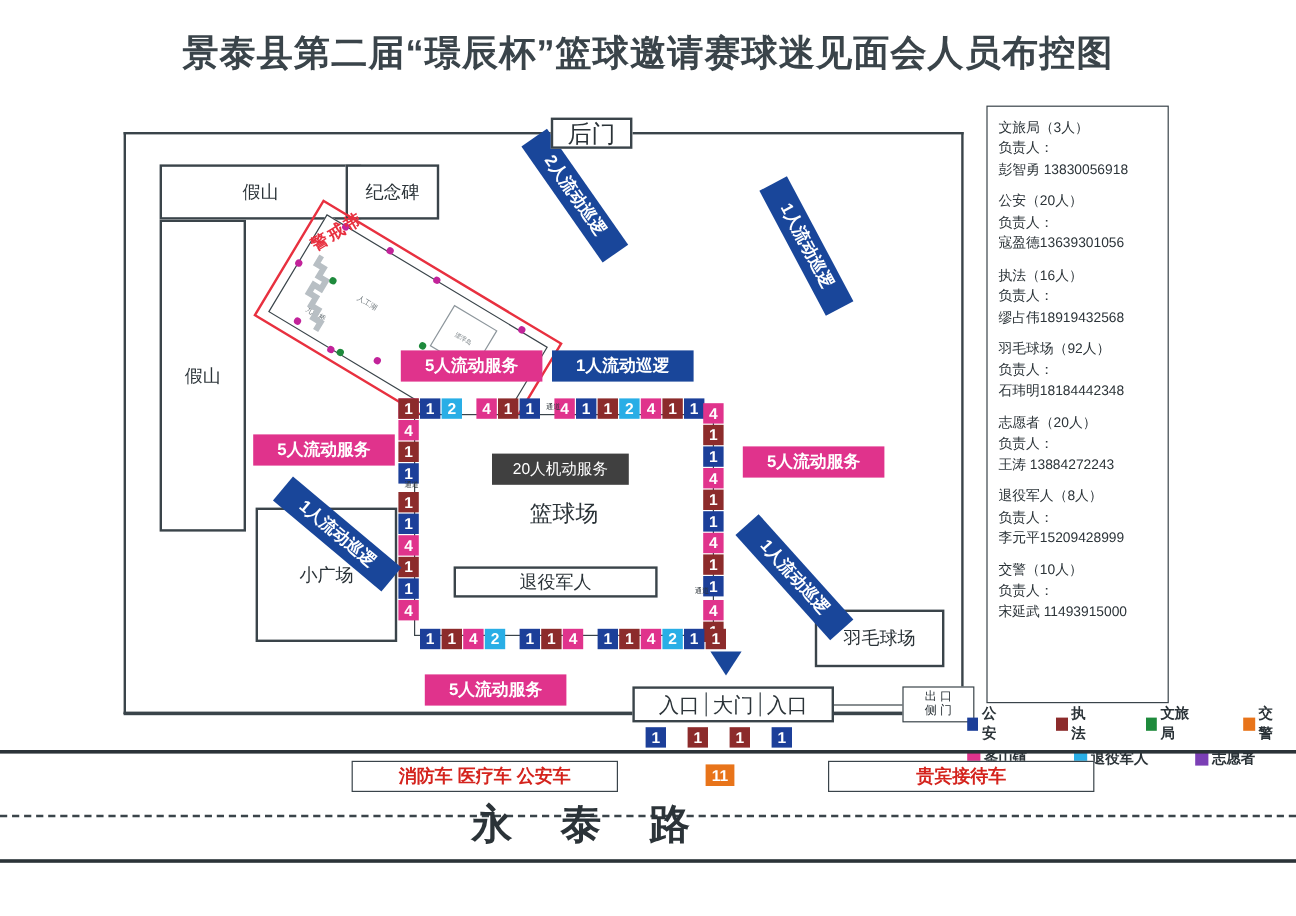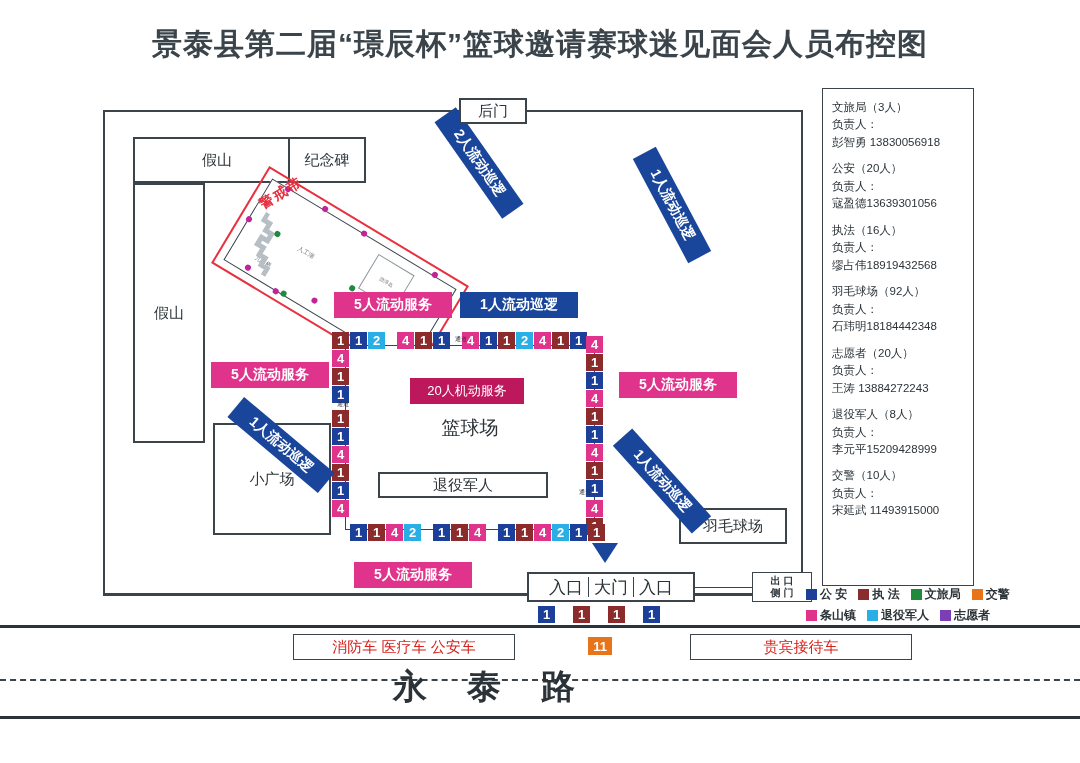--- a/index.html
+++ b/index.html
@@ -9,27 +9,27 @@
   
   #title{left:0;top:24px;width:1080px;text-align:center;font-size:30px;font-weight:bold;
          letter-spacing:1px;color:#3a444a;}
   
   #park{left:103px;top:110px;width:700px;height:485px;border:2px solid #3a444a;
         border-top:none;background:transparent;}
   #park-top-left{left:103px;top:110px;width:356px;height:0;border-top:2px solid #3a444a;}
   #park-top-right{left:527px;top:110px;width:276px;height:0;border-top:2px solid #3a444a;}
   .plainbox{border:2px solid #3a444a;background:#fff;display:flex;align-items:center;
             justify-content:center;font-size:15px;color:#2b3338;}
-  #backdoor{left:459px;top:98px;width:68px;height:26px;font-size:15px;z-index:5;text-align:right;}
+  #backdoor{left:459px;top:98px;width:68px;height:26px;font-size:20px;z-index:5;text-align:right;}
   
   #rock1{left:133px;top:137px;width:168px;height:46px;}
   #rock2{left:133px;top:183px;width:72px;height:260px;}
   #monument{left:288px;top:137px;width:78px;height:46px;}
   #plaza{left:213px;top:423px;width:118px;height:112px;}
-  #badminton{left:679px;top:508px;width:108px;height:36px;text-align:center;}
+  #badminton{left:679px;top:508px;width:108px;height:48px;text-align:center;}
   
   #lakewrap{left:240px;top:175px;width:220px;height:140px;}
   #lakerot{left:0;top:0;width:215px;height:95px;transform:rotate(31deg);
            transform-origin:10px 60px;}
   #lake-red{left:-9px;top:-9px;width:233px;height:113px;border:2px solid #e8303f;}
   #lake-in{left:0;top:0;width:215px;height:95px;border:1.5px solid #3a444a;background:#fff;}
   .lakedot{width:6px;height:6px;border-radius:50%;background:#c2239a;}
   .lakedot.g{background:#1e8a3c;}
   .lakedot.d{background:#5a1f1f;}
   #island{left:130px;top:10px;width:42px;height:40px;border:1px solid #8d969c;background:#fff;
@@ -37,62 +37,62 @@
   #islandstem{left:150px;top:50px;width:1px;height:18px;background:#8d969c;}
   #lakelbl{left:58px;top:42px;font-size:6px;color:#6b7479;}
   #bridgelbl{left:26px;top:72px;font-size:6px;color:#6b7479;}
   #bridge{left:12px;top:30px;width:40px;height:60px;}
   #cordon{left:256px;top:198px;font-size:14px;font-weight:bold;color:#e8303f;
           transform:rotate(-31deg);transform-origin:left top;letter-spacing:2px;}
   
   #courtbox{left:345px;top:345px;width:250px;height:185px;border:1.5px solid #3a444a;background:#fff;}
   #courtname{left:345px;top:415px;width:250px;text-align:center;font-size:19px;color:#2b3338;}
   #signdesk{left:378px;top:472px;width:170px;height:26px;}
-  #mobileserv{left:410px;top:378px;width:114px;height:26px;background:#be185d;color:#fff;
+  #mobileserv{left:410px;top:378px;width:114px;height:26px;background:#404040;color:#fff;
               font-size:13px;display:flex;align-items:center;justify-content:center;}
   
   .cell{width:17px;height:17px;display:flex;align-items:center;justify-content:center;
         font-size:13px;font-weight:bold;color:#fff;line-height:1;}
   .row{display:flex;gap:1px;}
   .col{display:flex;flex-direction:column;gap:1px;}
   .gap{width:10px;height:17px;}
   .passage{font-size:6px;color:#2b3338;text-align:center;}
   
   .tag{display:flex;align-items:center;justify-content:center;color:#fff;font-weight:bold;}
   .tag-pink{background:#e0338c;}
   .tag-blue{background:#19469a;}
   .rot{transform-origin:center center;}
   
   #infopanel{left:822px;top:88px;width:152px;height:498px;border:1.5px solid #3a444a;background:#fff;
              padding:10px 9px;font-size:11.5px;line-height:1.52;color:#2b3338;}
   #infopanel .grp{margin-bottom:9px;}
   
   #legend{left:806px;top:586px;width:274px;font-size:12px;font-weight:bold;}
-  .lgrow{display:flex;align-items:center;margin-bottom:4px;}
+  .lgrow{display:flex;align-items:center;margin-bottom:4px;gap:28px;}
   .litem{display:flex;align-items:center;margin-right:11px;}
   .swatch{width:11px;height:11px;margin-right:3px;}
   
   #entbox{left:527px;top:572px;width:168px;height:30px;font-size:17px;}
   #entbox span{padding:0 5px;}
   .entdiv{width:1px;height:20px;background:#3a444a;}
   #exitbox{left:752px;top:572px;width:60px;height:30px;border:1.5px solid #3a444a;background:#fff;
            display:flex;flex-direction:column;align-items:center;justify-content:center;
-           font-size:10px;line-height:1.25;font-weight:bold;}
+           font-size:10px;line-height:1.25;}
   #baseline{left:103px;top:594px;width:700px;height:0;border-top:2px solid #3a444a;}
   #extline{left:695px;top:587px;width:110px;height:0;border-top:1.5px solid #3a444a;}
   #arrowdown{left:592px;top:543px;width:0;height:0;border-left:13px solid transparent;
              border-right:13px solid transparent;border-top:20px solid #19469a;}
   
   #roadtop{left:0;top:625px;width:1080px;height:0;border-top:3px solid #2b3338;}
   #roadbot{left:0;top:716px;width:1080px;height:0;border-top:3px solid #2b3338;}
   #dash{left:0;top:679px;width:1080px;height:0;border-top:2px dashed #3a444a;}
   #roadname{left:0;top:664px;width:968px;text-align:center;font-size:34px;font-weight:bold;
             letter-spacing:40px;text-indent:40px;color:#2b3338;background:transparent;}
   .vbox{border:1.5px solid #3a444a;background:#fff;display:flex;align-items:center;
-        justify-content:center;font-size:15px;font-weight:normal;color:#d4231d;}
+        justify-content:center;font-size:15px;font-weight:bold;color:#d4231d;}
   #v1{left:293px;top:634px;width:222px;height:26px;}
   #v2{left:690px;top:634px;width:222px;height:26px;}
   #tenbadge{left:588px;top:637px;width:24px;height:18px;background:#e8741a;color:#fff;
             font-size:13px;font-weight:bold;display:flex;align-items:center;justify-content:center;}
 </style>
 </head>
 <body>
 
 <div class="abs" id="title">景泰县第二届“璟辰杯”篮球邀请赛球迷见面会人员布控图</div>
 

